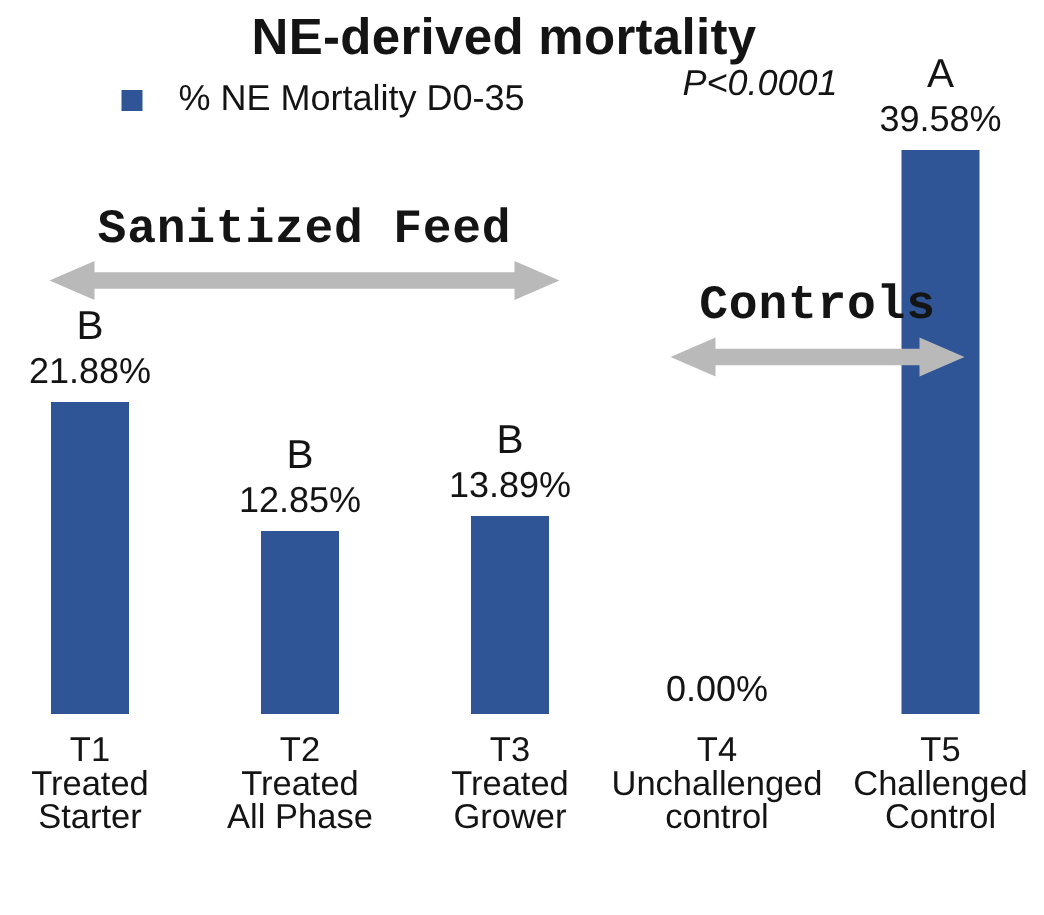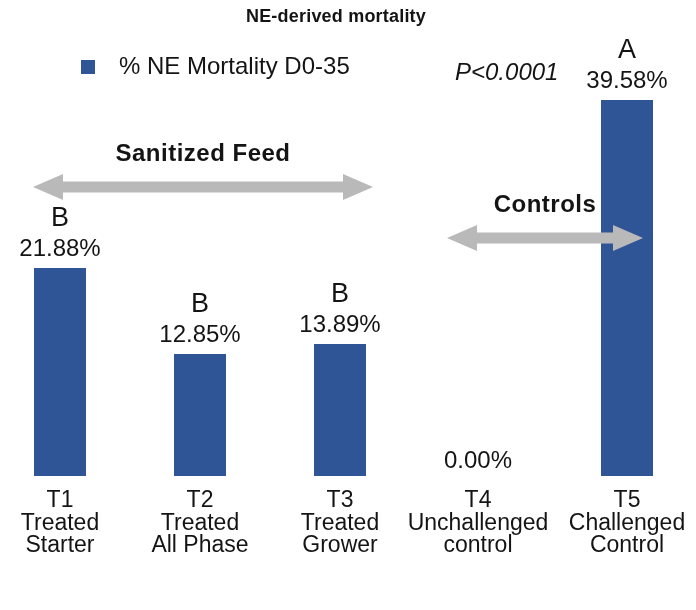--- a/index.html
+++ b/index.html
@@ -3,32 +3,32 @@
 <meta charset="utf-8">
 <style>
   html,body{margin:0;padding:0;background:#ffffff;}
   .stage{
     position:relative;width:696px;height:610px;overflow:hidden;
     font-family:"Liberation Sans","DejaVu Sans",sans-serif;
     color:#141414;background:#ffffff;
   }
   .title{
     position:absolute;left:0;top:6px;width:672px;text-align:center;
-    font-size:18px;font-weight:bold;letter-spacing:.2px;
+    font-size:34px;font-weight:bold;letter-spacing:.2px;
   }
   .legend{
     position:absolute;left:81px;top:52px;display:flex;align-items:center;gap:24px;
   }
   .swatch{width:14px;height:14px;display:inline-block;margin-top:2px;}
   .legend-label{font-size:24px;}
   .pvalue{
-    position:absolute;left:455px;top:58px;font-size:24px;font-style:italic;
+    position:absolute;left:455px;top:42px;font-size:24px;font-style:italic;
   }
   .group{position:absolute;z-index:3;text-align:center;}
-  .group-label{font-size:24px;font-weight:bold;letter-spacing:.5px;line-height:26px;}
+  .group-label{font-size:32px;font-weight:bold;letter-spacing:.5px;line-height:26px;font-family:Liberation Mono, monospace;}
   .group svg{display:block;margin-top:1px;}
   .group.sanitized{left:30px;top:140px;width:346px;}
   .group.controls{left:444px;top:143px;width:202px;margin-top:48px;}
   #bars{position:absolute;left:0;top:0;width:696px;height:610px;}
   .bar{position:absolute;z-index:1;}
   .vlabel{
     position:absolute;width:160px;text-align:center;font-size:24px;line-height:1;z-index:2;
   }
   .slabel{
     position:absolute;width:160px;text-align:center;font-size:27px;line-height:1;z-index:2;

